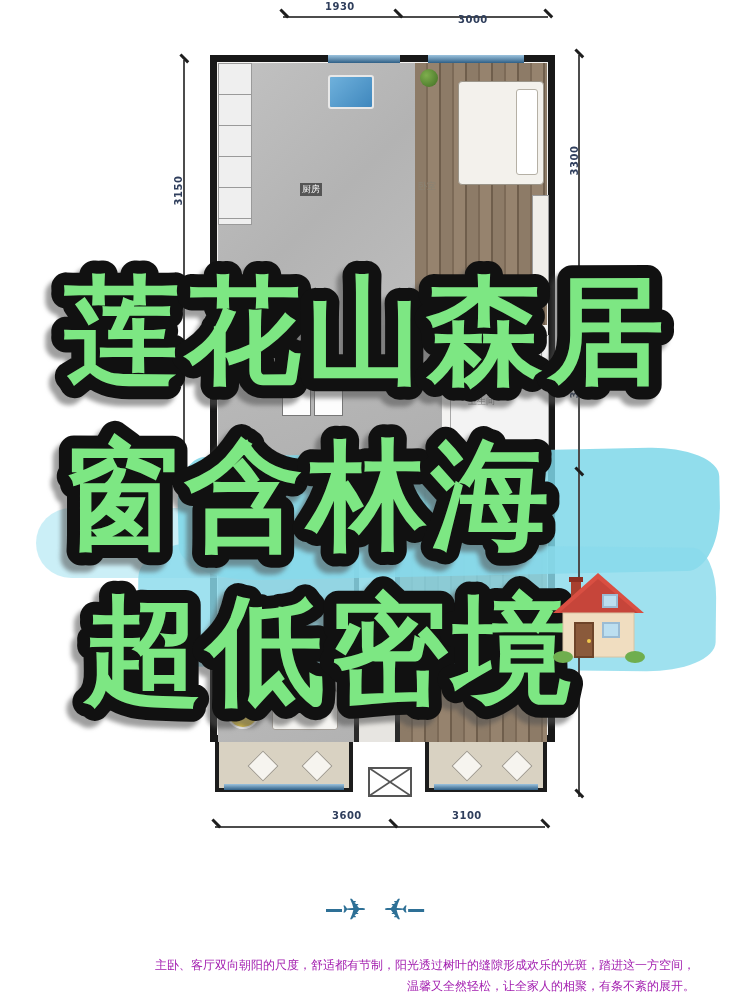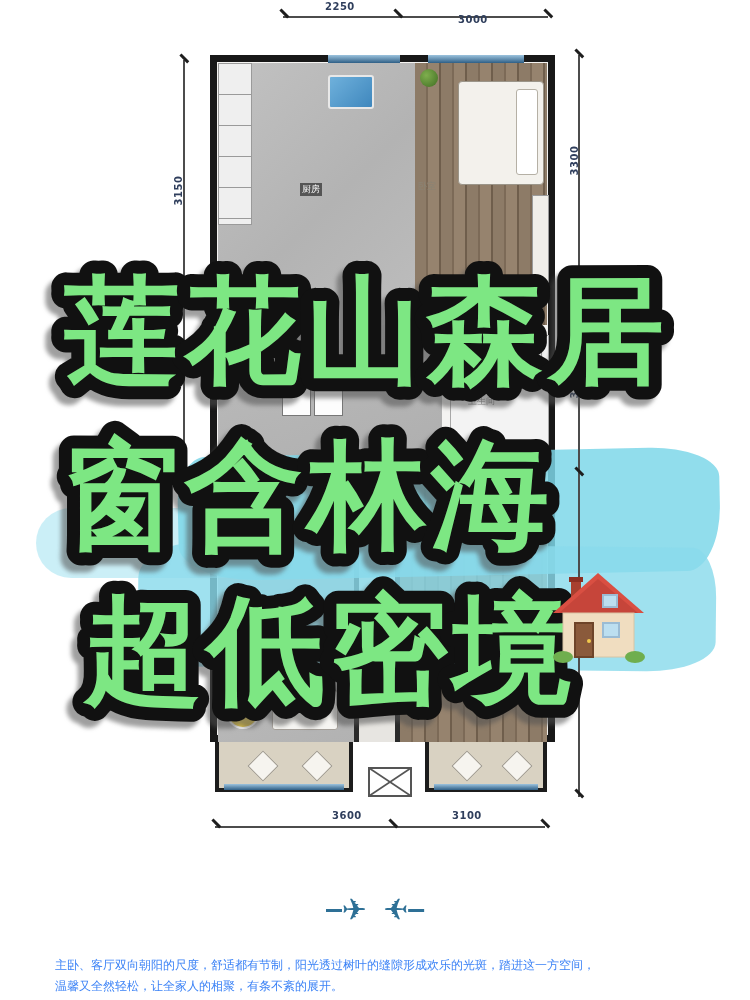--- a/index.html
+++ b/index.html
@@ -77,21 +77,21 @@
   .line1{top:243px;} .line2{top:410px;} .line3{top:563px;}
 
   .house{left:551px;top:571px;width:95px;height:92px;z-index:5;}
 
   
   .tagline-row{left:0;top:895px;width:750px;display:flex;align-items:center;justify-content:center;gap:16px;z-index:6;}
   .tagline{color:#2e7096;font-size:27px;font-weight:bold;letter-spacing:3px;}
   .plane{color:#2e7096;font-size:30px;line-height:1;display:inline-flex;align-items:center;}
   .plane-right{transform:scaleX(-1);}
   .contrail{width:16px;height:3px;background:#2e7096;display:inline-block;}
-  .para{left:55px;width:640px;text-align:left;color:#3b82f6;font-size:12px;z-index:6;line-height:1.75;}
+  .para{left:55px;width:640px;text-align:right;color:#a21caf;font-size:12px;z-index:6;line-height:1.75;}
   .para1{top:955px;} .para2{top:976px;}
 </style>
 </head>
 <body>
 
 <div class="abs plan">
   <div class="abs outer-wall"></div>
   <div class="abs room kitchen"></div>
   <div class="abs cabinets"></div>
   <div class="abs sink"></div>
@@ -131,21 +131,21 @@
   <span class="abs room-label lab-bed">卧室</span>
   <span class="abs room-label lab-bath">卫生间</span>
 </div>
 
 <div class="abs dims">
 
   <div class="abs dline" style="left:283px;top:16px;width:265px;height:2px;"></div>
   <div class="abs tick" style="left:279px;top:12px;"></div>
   <div class="abs tick" style="left:393px;top:12px;"></div>
   <div class="abs tick" style="left:543px;top:12px;"></div>
-  <span class="abs dim-label" style="left:325px;top:1px;">2250</span>
+  <span class="abs dim-label" style="left:325px;top:1px;">1930</span>
   <span class="abs dim-label" style="left:458px;top:14px;">3000</span>
 
   <div class="abs dline" style="left:215px;top:826px;width:330px;height:2px;"></div>
   <div class="abs tick" style="left:211px;top:822px;"></div>
   <div class="abs tick" style="left:388px;top:822px;"></div>
   <div class="abs tick" style="left:540px;top:822px;"></div>
   <span class="abs dim-label" style="left:288px;top:810px;margin-left:44px;">3600</span>
   <span class="abs dim-label" style="left:452px;top:810px;">3100</span>
 
   <div class="abs dline" style="left:183px;top:60px;width:2px;height:410px;"></div>

